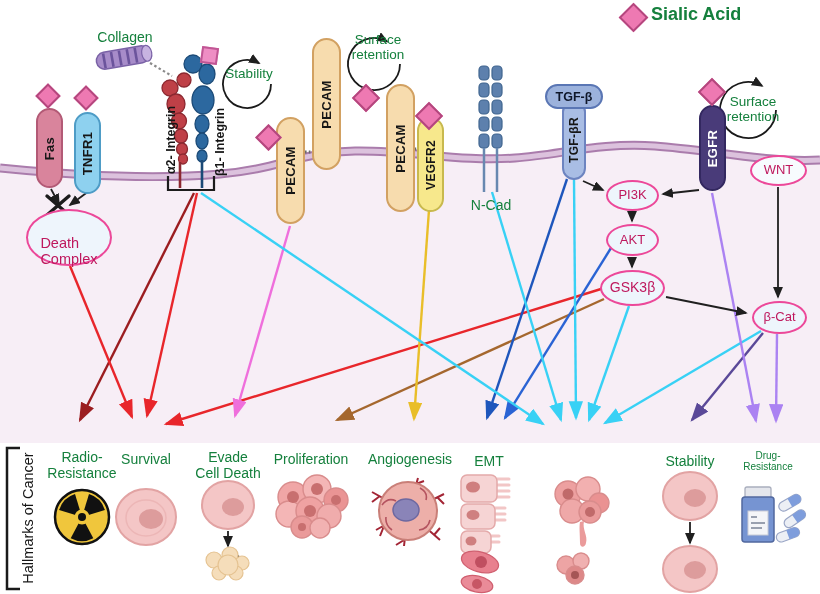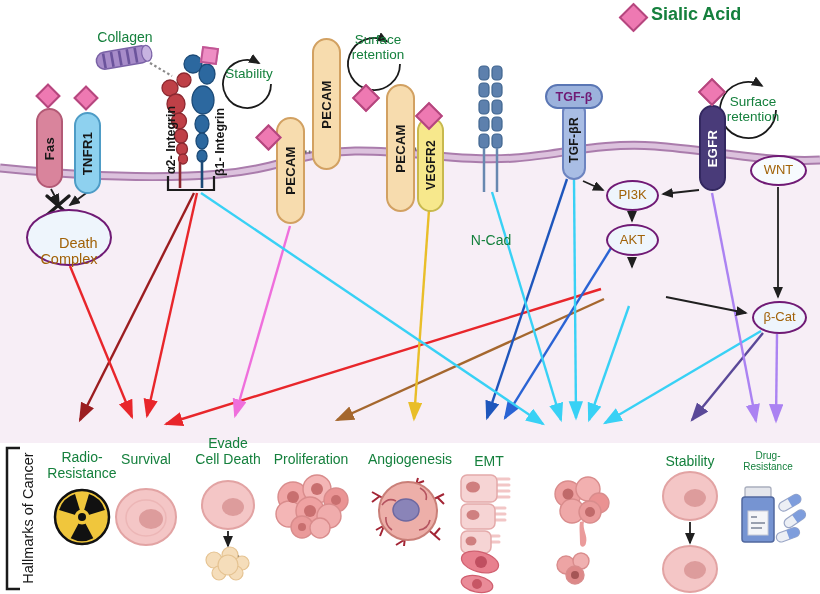--- a/index.html
+++ b/index.html
@@ -6,24 +6,24 @@
   .stage{position:relative;width:820px;height:594px;background:#ffffff;
          font-family:"Liberation Sans",sans-serif;overflow:hidden;}
   svg.layer{position:absolute;left:0;top:0;}
   .lbl{position:absolute;color:#15803d;text-align:center;white-space:pre-line;line-height:1.12;}
   .capsule{position:absolute;display:flex;align-items:center;justify-content:center;
            border-radius:30px;border:2px solid;box-sizing:border-box;}
   .capsule .vt{transform:rotate(-90deg);white-space:nowrap;font-weight:700;font-size:13px;
                letter-spacing:.3px;color:#161616;}
   .pill{position:absolute;display:flex;align-items:center;justify-content:center;
         border-radius:13px;border:2px solid #5a76b4;background:#9cb2dc;
-        font-size:12.5px;font-weight:700;color:#701a75;box-sizing:border-box;text-align:center;}
+        font-size:12.5px;font-weight:700;color:#0f172a;box-sizing:border-box;text-align:center;}
   .ellipse{position:absolute;display:flex;align-items:center;justify-content:center;
-           border-radius:50%;background:#eef5fc;border:2px solid #701a75;font-size:13px;
-           color:#a16207;text-align:right;line-height:1.08;white-space:pre-line;box-sizing:border-box;}
+           border-radius:50%;background:#eef5fc;border:2px solid #ec4899;font-size:13px;
+           color:#be185d;text-align:left;line-height:1.08;white-space:pre-line;box-sizing:border-box;}
   .diamond{position:absolute;background:#ee79b2;border:2px solid #b4477e;transform:rotate(45deg);
            box-sizing:border-box;}
   .sq{position:absolute;background:#ee8ec4;border:2px solid #c05694;transform:rotate(8deg);box-sizing:border-box;}
   .vlabel{position:absolute;display:flex;align-items:center;justify-content:center;
           transform:rotate(-90deg);white-space:nowrap;color:#161616;}
 </style>
 </head>
 <body>
 
 <div class="stage">
@@ -335,20 +335,23 @@
   <div class="ellipse" style="left:26px;top:209px;width:86px;height:57px;font-size:14.5px;">
     <span style="white-space:pre-line;margin-top:28px;">Death
 Complex</span>
   </div>
   <div class="ellipse" style="left:606px;top:180px;width:53px;height:31px;">
     <span>PI3K</span>
   </div>
   <div class="ellipse" style="left:606px;top:224px;width:53px;height:32px;">
     <span>AKT</span>
   </div>
+  <div class="ellipse" style="left:600px;top:270px;width:65px;height:36px;font-size:14px;">
+    <span>GSK3β</span>
+  </div>
   <div class="ellipse" style="left:752px;top:301px;width:55px;height:33px;">
     <span>β-Cat</span>
   </div>
   <div class="ellipse" style="left:750px;top:155px;width:57px;height:31px;background:#f7fbfe;">
     <span>WNT</span>
   </div>
 
   <div class="diamond" style="left:623px;top:7px;width:21px;height:21px;"></div>
   <div class="diamond" style="left:39px;top:87px;width:18px;height:18px;"></div>
   <div class="diamond" style="left:77px;top:89px;width:18px;height:18px;"></div>
@@ -358,30 +361,30 @@
   <div class="diamond" style="left:702px;top:82px;width:20px;height:20px;"></div>
   <div class="sq" style="left:201px;top:47px;width:17px;height:17px;"></div>
 
   <div class="lbl" style="left:651px;top:4px;width:150px;text-align:left;font-size:18px;font-weight:700;">Sialic Acid</div>
   <div class="lbl" style="left:90px;top:30px;width:70px;font-size:14px;font-weight:500;">Collagen</div>
   <div class="lbl" style="left:209px;top:66px;width:80px;font-size:13.5px;font-weight:500;">Stability</div>
   <div class="lbl" style="left:338px;top:32px;width:80px;font-size:13.5px;font-weight:500;">Surface
 retention</div>
   <div class="lbl" style="left:713px;top:94px;width:80px;font-size:13.5px;font-weight:500;">Surface
 retention</div>
-  <div class="lbl" style="left:456px;top:198px;width:70px;font-size:14px;font-weight:500;margin-top:35px;">N-Cad</div>
+  <div class="lbl" style="left:456px;top:198px;width:70px;font-size:14px;font-weight:500;">N-Cad</div>
 
   <div class="vlabel" style="left:126px;top:132px;width:90px;height:16px;font-size:12.5px;font-weight:600;">α2- Integrin</div>
   <div class="vlabel" style="left:175px;top:134px;width:90px;height:16px;font-size:12.5px;font-weight:600;">β1- Integrin</div>
   <div class="vlabel" style="left:-42px;top:509px;width:140px;height:18px;font-size:14.5px;font-weight:500;">Hallmarks of Cancer</div>
 
   <div class="lbl" style="left:42px;top:450px;width:80px;font-size:14px;font-weight:500;">Radio-
 Resistance</div>
   <div class="lbl" style="left:106px;top:452px;width:80px;font-size:14px;font-weight:500;text-align:center;">Survival</div>
-  <div class="lbl" style="left:188px;top:436px;width:80px;font-size:14px;font-weight:500;">Evade
+  <div class="lbl" style="left:188px;top:450px;width:80px;font-size:14px;font-weight:500;">Evade
 Cell Death</div>
   <div class="lbl" style="left:266px;top:452px;width:90px;font-size:14px;font-weight:500;">Proliferation</div>
   <div class="lbl" style="left:360px;top:452px;width:100px;font-size:14px;font-weight:500;">Angiogenesis</div>
   <div class="lbl" style="left:464px;top:454px;width:50px;font-size:14px;font-weight:500;">EMT</div>
   <div class="lbl" style="left:650px;top:454px;width:80px;font-size:14px;font-weight:500;">Stability</div>
   <div class="lbl" style="left:726px;top:450px;width:84px;font-size:10px;font-weight:500;">Drug-
 Resistance</div>
 
 </div>
 

